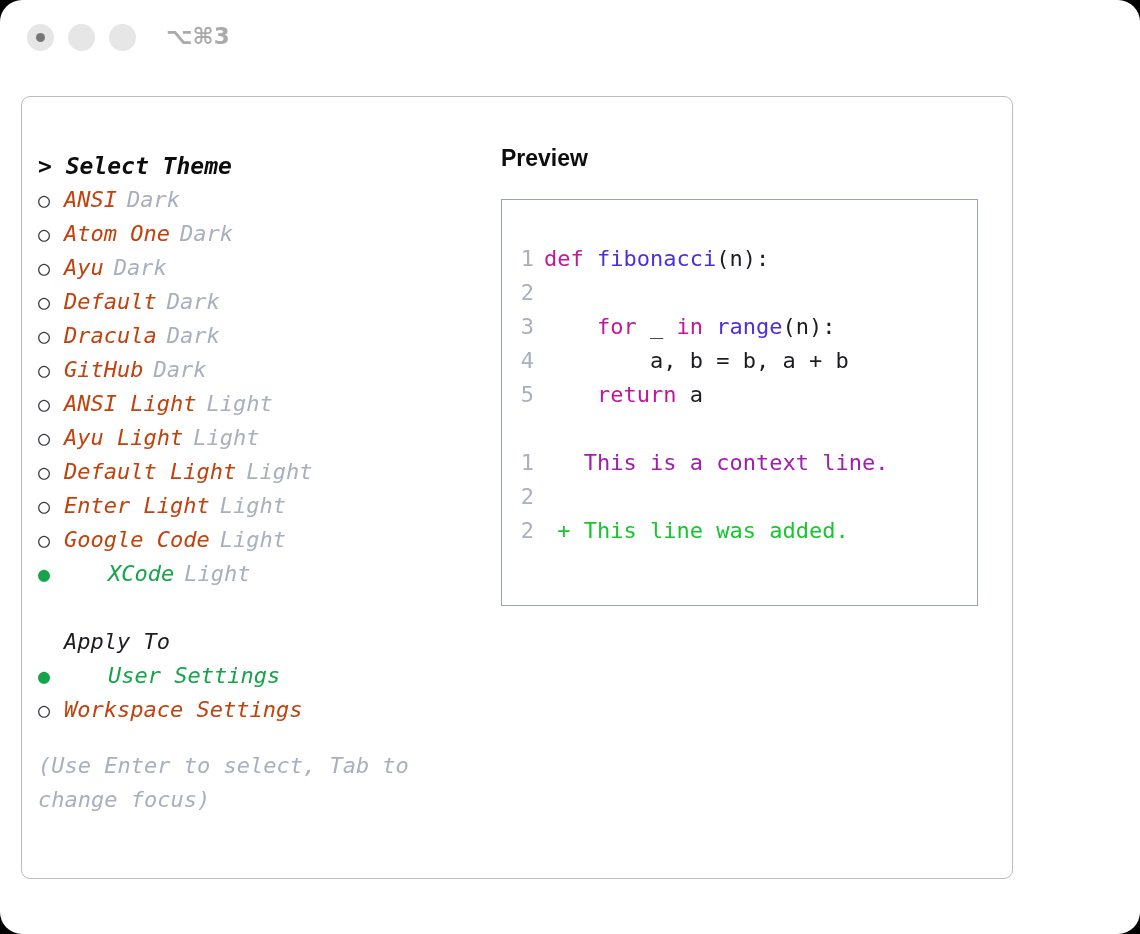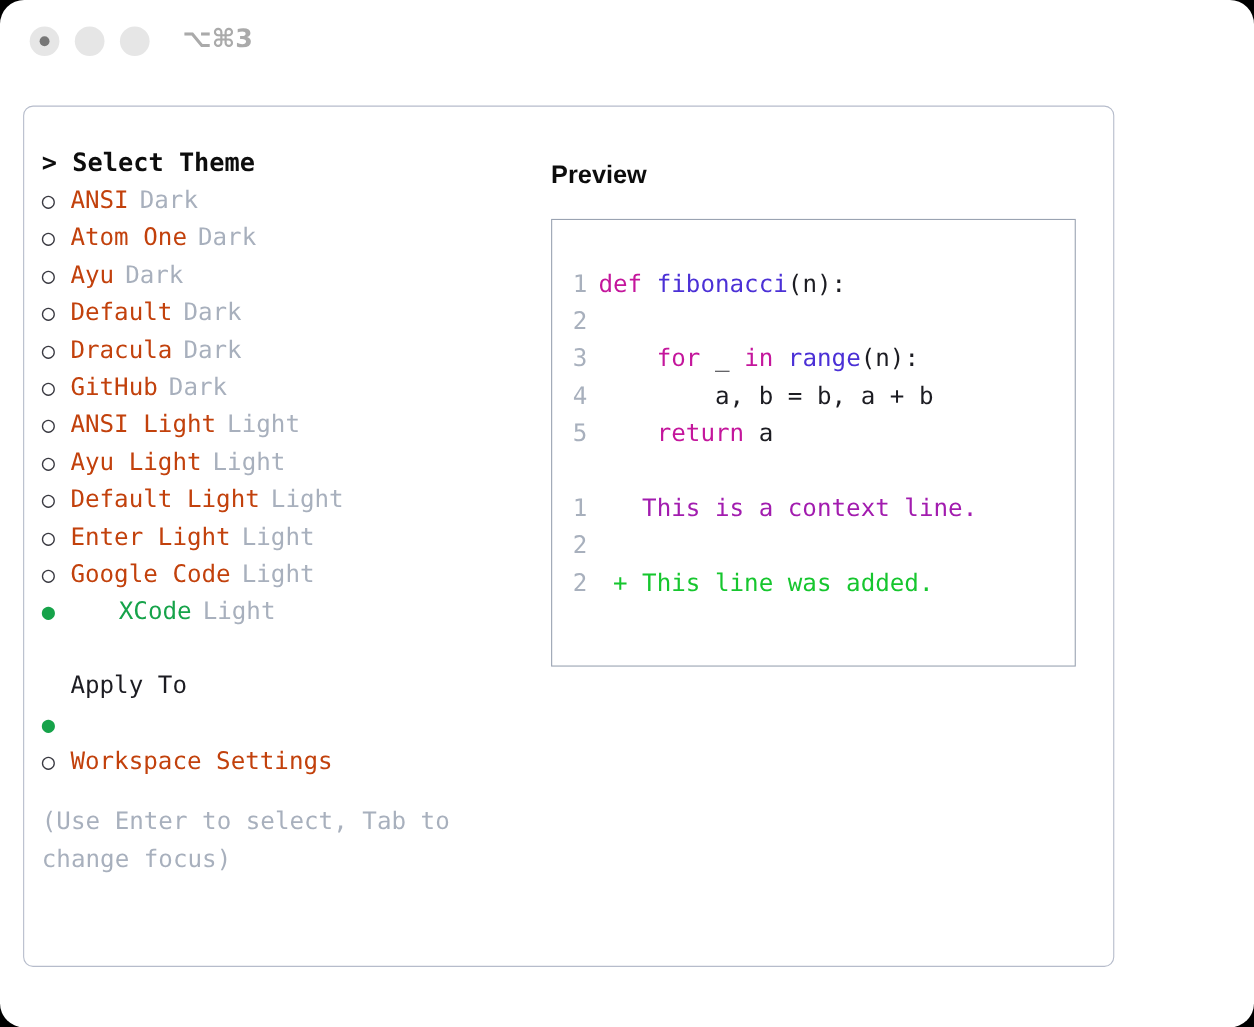--- a/index.html
+++ b/index.html
@@ -85,22 +85,23 @@
   .columns {
     position: absolute;
     left: 0; top: 0;
     width: 100%;
     height: 100%;
   }
 
   .col-left {
     position: absolute;
     left: 16px;
-    top: 34px;
+    top: 52px;
     width: 450px;
+    font-style: italic;
   }
   .col-right {
     position: absolute;
     left: 479px;
     top: 44px;
     width: 500px;
   }
 
   
   .section-title {
@@ -247,21 +248,21 @@
           </div>
 
         <div class="spacer-row"></div>
 
         <div class="subhead">
           <span class="bullet">○</span>
           <span>Apply To</span>
         </div>
 
         <div id="apply-to-list">
-            <div class="row selected"><span class="bullet sel">●</span></div>
+            <div class="row selected"><span class="bullet sel">●</span><span class="row-label">User Settings</span></div>
             <div class="row"><span class="bullet">○</span><span class="row-label">Workspace Settings</span></div>
           </div>
 
         <div class="hint">(Use Enter to select, Tab to change focus)</div>
       </div>
 
       <div class="col-right">
         <div class="preview-title">Preview</div>
         <div class="code-box">
           <div id="code-sample">

